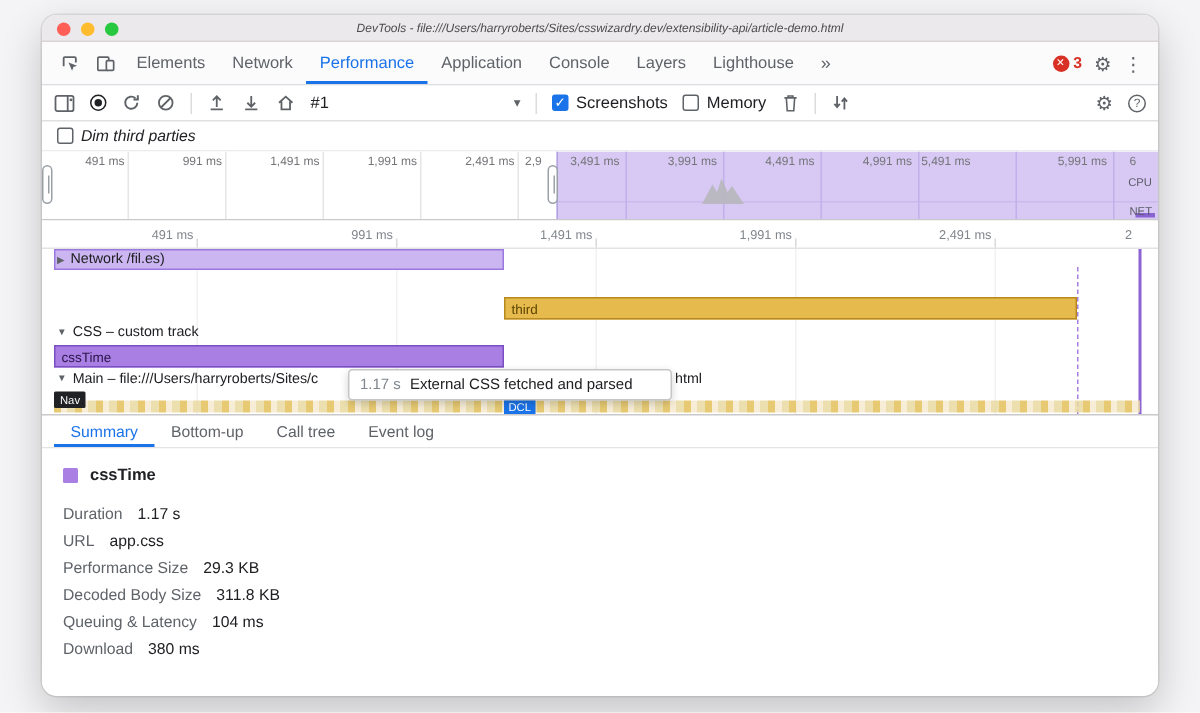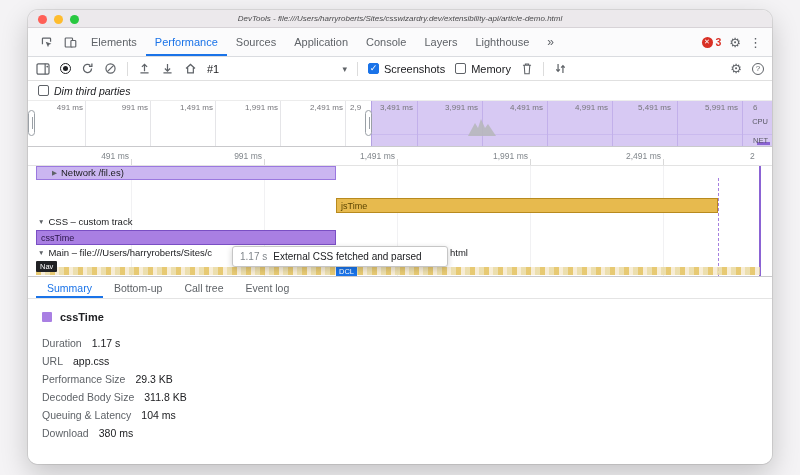--- a/index.html
+++ b/index.html
@@ -120,22 +120,22 @@
         <path d="M7 7 l7 2.6 -3 1.1 -1.1 3 z" fill="#5f6368"></path>
       </svg>
     </span>
     <span class="tbicon">
       <svg width="13" height="13" viewBox="0 0 16 16">
         <rect x="1.5" y="2.5" width="9" height="11" rx="1" fill="none" stroke="#5f6368" stroke-width="1.4"></rect>
         <rect x="8.5" y="5.5" width="6" height="8" rx="1" fill="#fbfbfc" stroke="#5f6368" stroke-width="1.4"></rect>
       </svg>
     </span>
     <div class="dtab">Elements</div>
+    <div class="dtab">Network</div>
     <div class="dtab active">Performance</div>
-    <div class="dtab">Sources</div>
     <div class="dtab">Application</div>
     <div class="dtab">Console</div>
     <div class="dtab">Layers</div>
     <div class="dtab">Lighthouse</div>
     <div class="dtab">
         <span class="glyph" style="font-size:12px;">»</span>
       </div>
     <div class="tab-right">
       <span class="errbadge">
         <span class="errcircle">✕</span>
@@ -244,21 +244,21 @@
     <span class="tick" style="left:-5px">491 ms</span>
     <span class="tick" style="left:60px">991 ms</span>
     <span class="tick" style="left:125px">1,491 ms</span>
     <span class="tick" style="left:190px">1,991 ms</span>
     <span class="tick" style="left:255px">2,491 ms</span>
     <span class="tick clip" style="left:322px">2,9</span>
     <span class="tick" style="left:325px">3,491 ms</span>
     <span class="tick" style="left:390px">3,991 ms</span>
     <span class="tick" style="left:455px">4,491 ms</span>
     <span class="tick" style="left:520px">4,991 ms</span>
-    <span class="tick" style="left:583px">5,491 ms</span>
+    <span class="tick" style="left:559px">5,491 ms</span>
     <span class="tick" style="left:650px">5,991 ms</span>
     <span class="tick clip" style="left:725px">6</span>
 
     <svg width="28" height="20" viewBox="0 0 28 20" style="position:absolute; left:440px; top:15px;">
       <polygon points="0,20 7,7 10,12 13,3 17,12 20,8 28,20" fill="#b7b7bc" opacity="0.9"></polygon>
     </svg>
     <span class="ov-side" style="top:16px">CPU</span>
     <span class="ov-side" style="top:35px">NET</span>
 
     <span class="handle" style="left:0">
@@ -284,30 +284,30 @@
   </div>
 
   <div class="tracks">
     <span class="vgrid" style="left:103px"></span>
     <span class="vgrid" style="left:236px"></span>
     <span class="vgrid" style="left:369px"></span>
     <span class="vgrid" style="left:502px"></span>
     <span class="vgrid" style="left:635px"></span>
 
     <div class="bar bar-network"></div>
-    <div class="tracklabel" style="left:24px; top:1px;">
+    <div class="tracklabel" style="left:10px; top:1px;">
       <span class="tri">▶</span>
       <span>Network /fil.es)</span>
     </div>
 
     <span class="dash-line"></span>
     <span class="end-line"></span>
 
     <div class="bar bar-js">
-      <span>jsTime</span>
+      <span>third</span>
     </div>
 
     <div class="tracklabel" style="left:10px; top:50px;">
       <span class="tri">▼</span>
       <span>CSS – custom track</span>
     </div>
 
     <div class="bar bar-css">
       <span>cssTime</span>
     </div>

